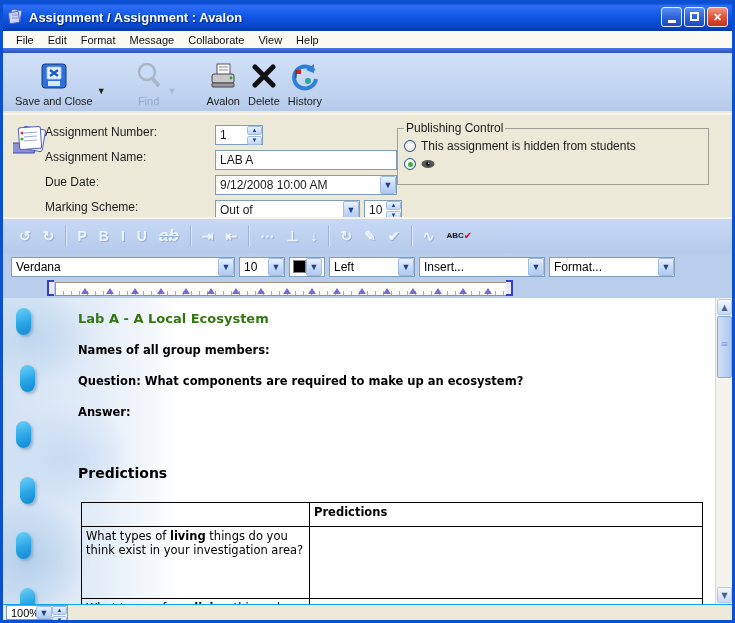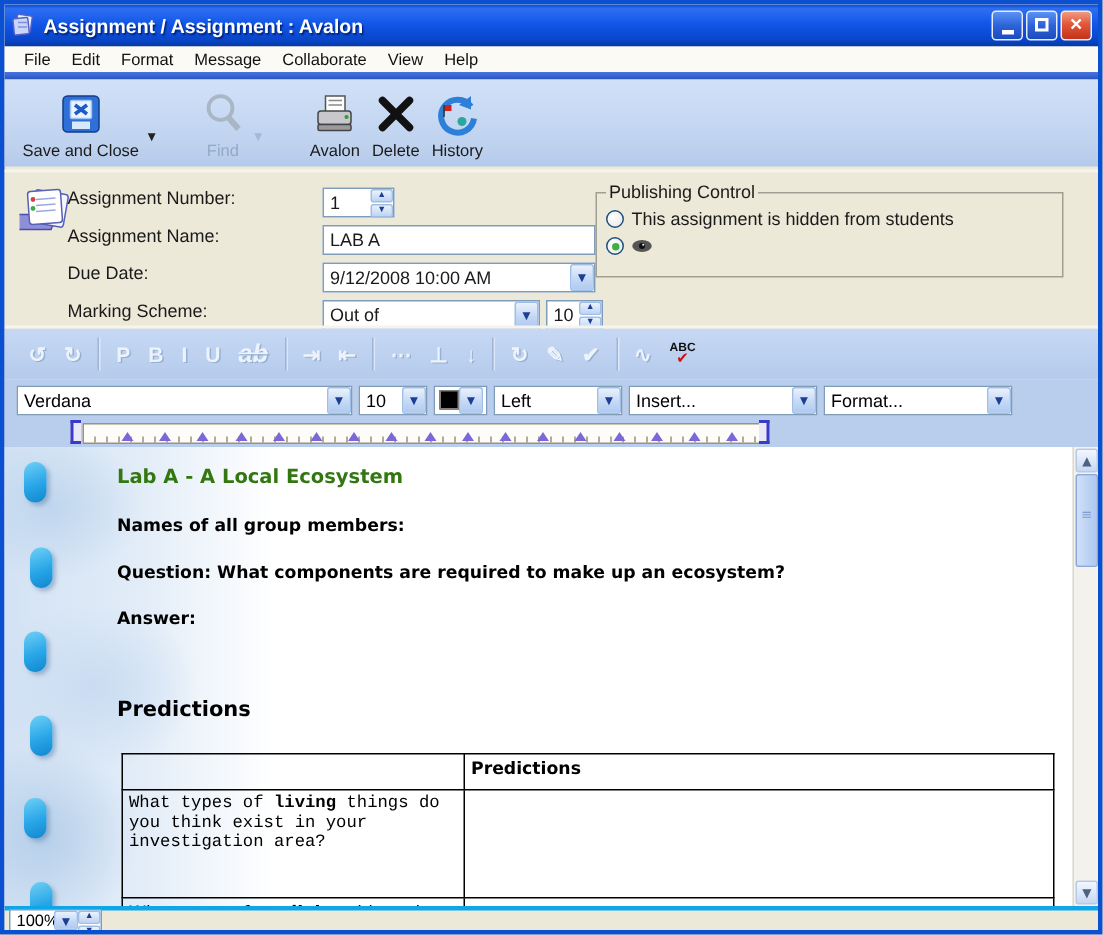--- a/index.html
+++ b/index.html
@@ -80,21 +80,21 @@
   .radiolabel.focus{ outline:1px dotted #333; }
   
   .fmtbar{ position:absolute; left:0; top:214px; width:729px; height:36px;
     border-top:2px solid #F6F4EC;
     background:linear-gradient(180deg,#C6D8F4 0%,#B5CBEC 100%);
     display:flex; align-items:center; padding-left:10px; }
   .fmtic{ font-size:14px; font-weight:bold; color:#EDF3FB; text-shadow:1px 1px 0 #96AFD4;
     padding:0 6px; cursor:default; }
   .fmtsep{ width:1px; height:22px; background:#9FB4D6; margin:0 5px; box-shadow:1px 0 0 #DCE8F8; }
   [data-name="strikethrough-icon"]{ text-decoration:line-through; font-size:17px;font-style:italic; }
-  .spell{ display:flex; flex-direction:column; align-items:center; line-height:8px; padding:0 6px; }
+  .spell{ display:flex; flex-direction:row; align-items:center; line-height:8px; padding:0 6px; }
   .spell .a{ font-size:8px; font-weight:bold; color:#111; }
   .spell .c{ font-size:10px; color:#CC1111; }
   
   .fontrow{ position:absolute; left:0; top:250px; width:729px; height:27px;
     background:#B9CDEC; display:flex; align-items:center; padding-left:8px; gap:4px; }
   .fontrow .fld{ height:20px; }
   .swatch{ width:13px; height:13px; background:#000; border:1px solid #808080; margin-left:3px; }
   
   .rulerrow{ position:absolute; left:0; top:277px; width:729px; height:18px; background:#B9CDEC; }
   .ruler{ position:absolute; left:52px; top:2px; width:452px; height:14px;
@@ -121,33 +121,33 @@
     background:linear-gradient(160deg,#6FD0F5 0%,#29A6E8 55%,#1187CE 100%);
     box-shadow:2px 2px 3px rgba(90,130,170,.5); }
   .doccontent{ position:absolute; left:75px; top:0; width:630px; }
   .doc h1{ font-size:13px; font-weight:bold; color:#337711; margin-top:13px; }
   .doc .bline{ font-size:11.5px; font-weight:bold; color:#000; margin-top:17px; }
   .doc .sechead{ font-size:14px; font-weight:bold; color:#000; margin-top:46px; }
   table.pred{ border-collapse:collapse; margin-top:21px; width:622px; margin-left:3px; }
   table.pred td{ border:1px solid #000; vertical-align:top; font-size:11.5px; padding:2px 4px; }
   table.pred .c1{ width:228px; }
   table.pred .hrow td{ height:24px; font-weight:bold; }
-  table.pred .r1 td{ height:72px;font-family:Liberation Mono, monospace; }
+  table.pred .r1 td{ height:72px; }
   table.pred .r2 td{ height:60px; }
   .qb{ font-weight:bold; }
   
   .vscroll{ position:absolute; right:0; top:0; width:17px; height:100%; background:#F4F2EC; border-left:1px solid #DCD9CE; }
   .sbtn{ position:absolute; left:1px; width:15px; height:16px; border:1px solid #B5C9E8; border-radius:2px;
     background:linear-gradient(180deg,#F2F7FE,#C8D8F2); color:#4D6185; font-size:8px; text-align:center; line-height:15px; }
   .sthumb{ position:absolute; left:1px; top:18px; width:15px; height:62px; border:1px solid #8CA8D8; border-radius:2px;
     background:linear-gradient(90deg,#CFE0F8,#AEC8F0); }
   .sthumb::after{ content:"≡"; display:block; text-align:center; color:#7E9CCB; font-size:9px; margin-top:22px; }
   
   .statusbar{ position:absolute; left:0; top:601px; width:729px; height:16px; background:#ECE9D8;
-    border-top:3px solid #0ea5e9; display:flex; align-items:center; padding-left:3px; }
+    border-top:1px solid #0ea5e9; display:flex; align-items:center; padding-left:3px; }
   .zoomfld{ height:15px; font-size:11px; }
 </style>
 </head>
 <body>
 
 <div class="window" data-name="assignment-window">
 
   <div class="titlebar" data-name="titlebar">
     <svg class="tb-icon" data-name="app-icon" viewBox="0 0 17 16">
       <rect x="4" y="1" width="10" height="11" rx="1" fill="#EAF2FF" stroke="#5560C8" transform="rotate(8 9 6)"></rect>

